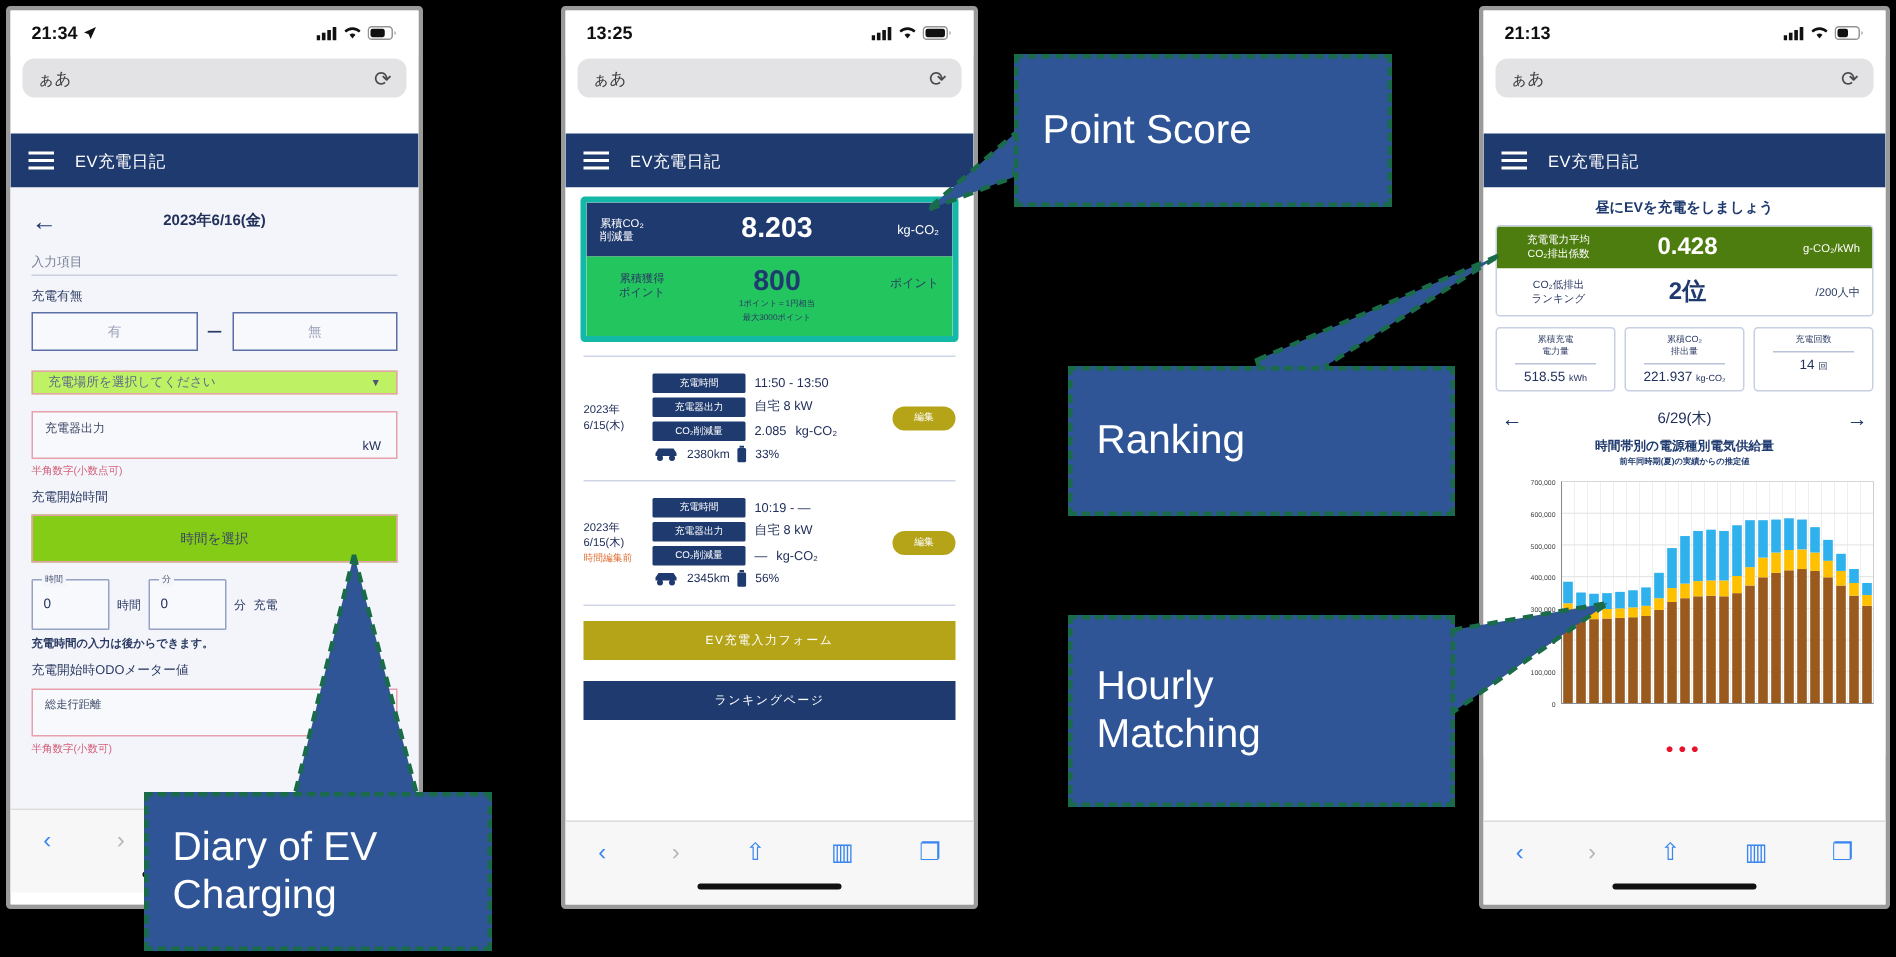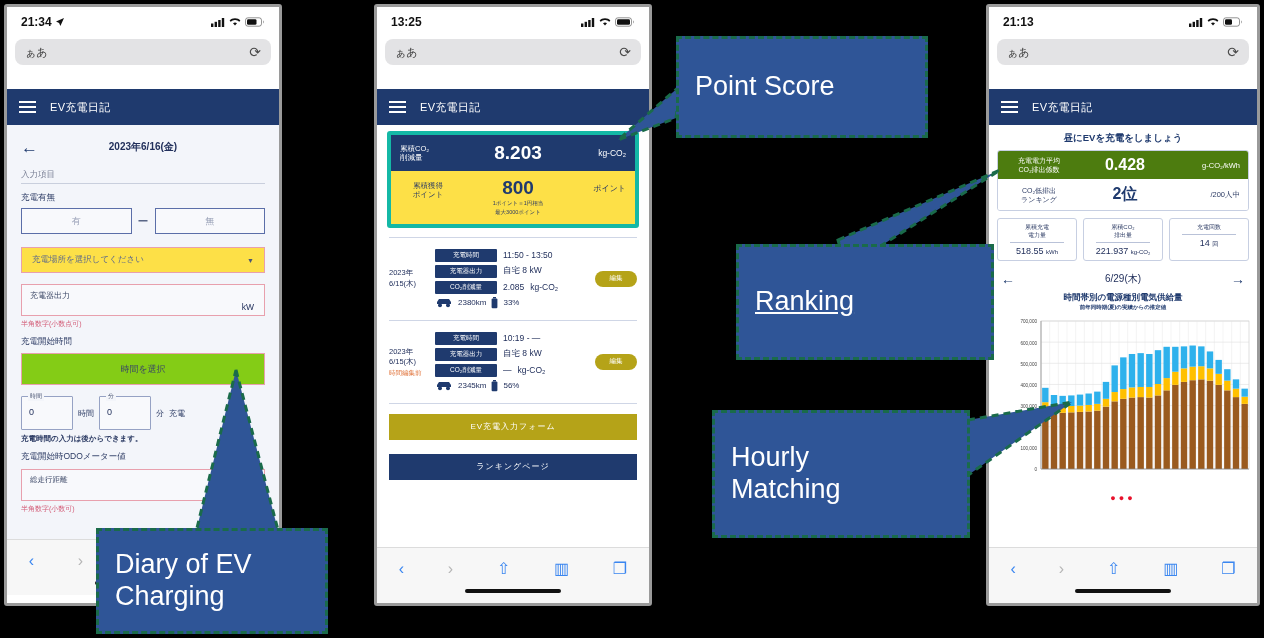--- a/index.html
+++ b/index.html
@@ -55,21 +55,21 @@
   .p1-date { position: absolute; left: 0; right: 0; text-align: center;
              font-size: 10px; color: #22305c; font-weight: bold; }
   .p1-label-sm { font-size: 8.5px; color: #7b8196; margin: 8px 0 2px 0; }
   .hr-line { height: 1px; background: #c9cfdd; margin-bottom: 8px; }
   .p1-field-label { font-size: 8.5px; color: #2b3a63; margin: 2px 0 4px 0; }
   .yn-row { display: flex; align-items: center; gap: 6px; }
   .yn-box { flex: 1; height: 26px; border: 1px solid #5b6ea8; background: #f8f9fc;
             display: flex; align-items: center; justify-content: center;
             font-size: 9px; color: #9aa2b8; }
   .dash { color: #2b3a63; font-size: 11px; }
-  .sel-box { margin-top: 13px; height: 26px; border: 1px solid #e8a0ad; background: #fde047;
+  .sel-box { margin-top: 13px; height: 16px; border: 1px solid #e8a0ad; background: #bef264;
              display: flex; align-items: center; justify-content: space-between;
              padding: 1px 10px; font-size: 8.5px; color: #5e6a8a; }
   .caret { font-size: 7px; color: #4b5674; }
   .kw-box { margin-top: 11px; height: 32px; border: 1px solid #e8a0ad; background: #f8f9fc;
             position: relative; }
   .kw-box .lab { position: absolute; left: 8px; top: 5px; font-size: 8px; color: #3b4766; }
   .kw-box .unit { position: absolute; right: 10px; bottom: 3px; font-size: 8.5px; color: #22305c; }
   .note-red { font-size: 7px; color: #d4607a; margin-top: 3px; }
   .time-sel { margin-top: 5px; height: 32px; border: 1px solid #e8a0ad; background: #84cc16;
               display: flex; align-items: center; justify-content: center;
@@ -97,21 +97,21 @@
   .home-ind i { display: block; width: 96px; height: 4px; background: #111; border-radius: 2px; }
 
   
   .p2-body { background: #fff; padding: 6px 10px 0 10px; }
   .sumcard { border: 4px solid #14b8a6; border-radius: 3px; overflow: hidden; }
   .sum-top { background: #1f3a6e; color: #fff; display: flex; align-items: center;
              padding: 7px 9px; }
   .sum-top .lbl { font-size: 7.5px; line-height: 1.25; width: 56px; }
   .sum-top .big { flex: 1; text-align: center; font-size: 19px; font-weight: bold; }
   .sum-top .unit { font-size: 8.5px; width: 46px; text-align: right; }
-  .sum-bot { background: #fde047; color: #2b3a63; display: flex; align-items: flex-start;
+  .sum-bot { background: #22c55e; color: #2b3a63; display: flex; align-items: flex-start;
              padding: 6px 9px 7px 9px; }
   .sum-bot .lbl { font-size: 7.5px; line-height: 1.25; width: 56px; text-align: center;
                   padding-top: 4px; }
   .sum-bot .mid { flex: 1; text-align: center; }
   .sum-bot .big { font-size: 19px; font-weight: bold; color: #1f3a6e; }
   .sum-bot .tiny { font-size: 5.5px; color: #2b3a63; line-height: 1.45; margin-top: 1px; }
   .sum-bot .unit { font-size: 8px; width: 46px; text-align: right; padding-top: 6px; }
 
   .log-divider { height: 1px; background: #cfd6e6; margin: 9px 2px; }
   .log-row { display: flex; align-items: center; padding: 2px 2px; }
@@ -667,21 +667,21 @@
     <polygon points="680,86 618,140 676,118" fill="#2f5597" stroke="#1a6b4a" stroke-width="3" stroke-dasharray="7 5"></polygon>
     <polygon points="838,240 1000,170 846,268" fill="#2f5597" stroke="#1a6b4a" stroke-width="3" stroke-dasharray="7 5"></polygon>
     <polygon points="968,420 1072,402 964,478" fill="#2f5597" stroke="#1a6b4a" stroke-width="3" stroke-dasharray="7 5"></polygon>
     <polygon points="236,370 278,530 196,532" fill="#2f5597" stroke="#1a6b4a" stroke-width="3" stroke-dasharray="7 5"></polygon>
   </svg>
 
   <div class="callout" style="left:676px; top:36px; width:252px; height:102px; font-size:27px;">
     <span>Point Score</span>
   </div>
 
-  <div class="callout" style="left:736px; top:244px; width:258px; height:116px; font-size:27px;text-decoration:underline;">
+  <div class="callout" style="left:712px; top:244px; width:258px; height:100px; font-size:27px;">
     <span>Ranking</span>
   </div>
 
   <div class="callout" style="left:712px; top:410px; width:258px; height:128px; font-size:27px;">
     <span style="white-space:pre-line">Hourly
 Matching</span>
   </div>
 
   <div class="callout" style="left:96px; top:528px; width:232px; height:106px; font-size:27px;">
     <span style="white-space:pre-line">Diary of EV

